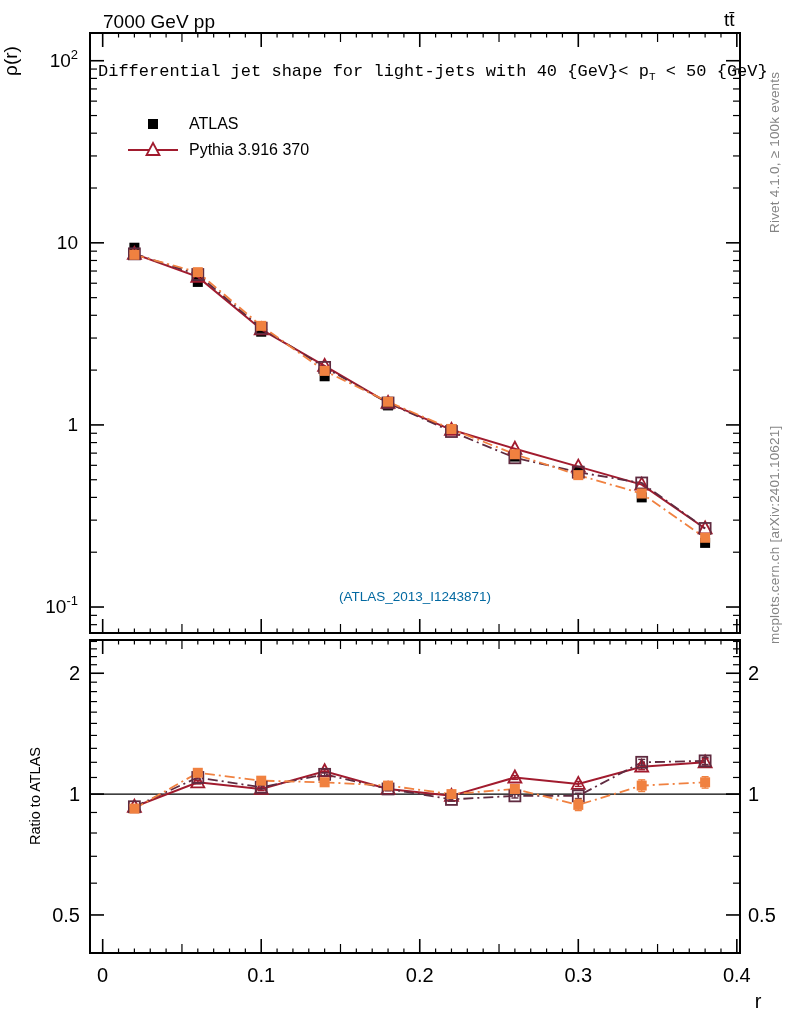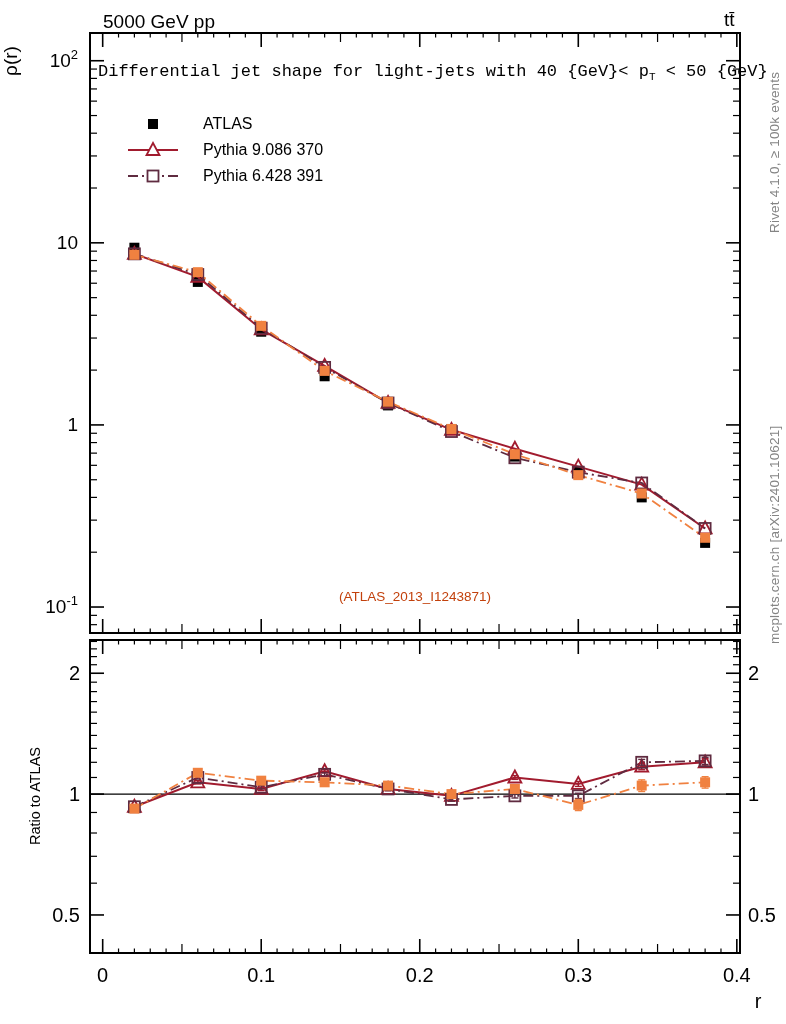--- a/index.html
+++ b/index.html
@@ -8,22 +8,22 @@
   #chart-svg{position:absolute;left:0;top:0;}
   .abs{position:absolute;white-space:nowrap;}
   .hdr{font-size:19px;}
   .plot-title{font-size:17px;font-family:Liberation Mono, monospace;}
   .plot-title sub{font-size:11px;}
   .ylab-main{font-size:19px;transform:rotate(-90deg);transform-origin:center;}
   .ylab-ratio{font-size:14.5px;transform:rotate(-90deg);transform-origin:center;}
   .legend{left:127px;top:111px;}
   .legend-row{display:flex;align-items:center;height:26px;}
   .legend-row svg{display:block;}
-  .legend-label{font-size:16px;margin-left:24px;}
-  .watermark{left:90px;width:650px;text-align:center;top:589px;font-size:13.5px;color:#c2410c;}
+  .legend-label{font-size:16px;margin-left:10px;}
+  .watermark{left:90px;width:650px;text-align:center;top:589px;font-size:13.5px;color:#0369a1;}
   .side-text{right:4px;writing-mode:vertical-rl;transform:rotate(180deg);
              font-size:13.5px;color:#848484;letter-spacing:0.2px;}
   .side-top{top:33px;height:200px;}
   .side-bottom{top:332px;height:312px;}
 </style>
 </head>
 <body>
 
 <div id="page">
 
@@ -484,21 +484,21 @@
         <line x1="638.2073170731708" y1="779.8745463749883" x2="645.2073170731708" y2="779.8745463749883" stroke="#f08140" stroke-width="1.4"></line>
         <line x1="638.2073170731708" y1="791.5032804761238" x2="645.2073170731708" y2="791.5032804761238" stroke="#f08140" stroke-width="1.4"></line>
         <rect x="636.7073170731708" y="780.5919893531577" width="10" height="10" fill="#f08140"></rect>
         <line x1="705.1219512195122" y1="776.689683617408" x2="705.1219512195122" y2="788.10090153467" stroke="#f08140" stroke-width="1.4"></line>
         <line x1="701.6219512195122" y1="776.689683617408" x2="708.6219512195122" y2="776.689683617408" stroke="#f08140" stroke-width="1.4"></line>
         <line x1="701.6219512195122" y1="788.10090153467" x2="708.6219512195122" y2="788.10090153467" stroke="#f08140" stroke-width="1.4"></line>
         <rect x="700.1219512195122" y="777.3019598925791" width="10" height="10" fill="#f08140"></rect>
       </g>
     </svg>
 
-  <div class="abs hdr" style="left:103px;top:11px;">5000 GeV pp</div>
+  <div class="abs hdr" style="left:103px;top:11px;">7000 GeV pp</div>
   <div class="abs hdr" style="left:724px;top:9px;">tt̄</div>
 
   <div class="abs ylab-main" style="left:-4px;top:50px;">ρ(r)</div>
 
   <div class="abs plot-title" style="left:98px;top:62px;"><span>Differential jet shape for light-jets with 40 {GeV}&lt; p</span><sub>T</sub><span> &lt; 50 {GeV}</span></div>
 
   <div class="abs legend">
     <div class="legend-row">
       <svg width="52" height="18">
           <g>
@@ -507,30 +507,21 @@
         </svg>
       <span class="legend-label">ATLAS</span>
     </div>
     <div class="legend-row">
       <svg width="52" height="18">
           <g>
             <line x1="1" y1="9" x2="51" y2="9" stroke="#a11b2e" stroke-width="2"></line>
             <polygon points="26,2 19.5,14 32.5,14" fill="#fff" stroke="#a11b2e" stroke-width="1.8"></polygon>
           </g>
         </svg>
-      <span class="legend-label">Pythia 9.086 370</span>
-    </div>
-    <div class="legend-row">
-      <svg width="52" height="18">
-          <g>
-            <line x1="1" y1="9" x2="51" y2="9" stroke="#5f2b40" stroke-width="1.8" stroke-dasharray="10 4 2 4"></line>
-            <rect x="20.5" y="3.5" width="11" height="11" fill="#fff" stroke="#5f2b40" stroke-width="1.8"></rect>
-          </g>
-        </svg>
-      <span class="legend-label">Pythia 6.428 391</span>
+      <span class="legend-label">Pythia 3.916 370</span>
     </div>
   </div>
 
   <div class="abs watermark">(ATLAS_2013_I1243871)</div>
 
   <div class="abs side-text side-top">Rivet 4.1.0, ≥ 100k events</div>
   <div class="abs side-text side-bottom">mcplots.cern.ch [arXiv:2401.10621]</div>
 
   <div class="abs ylab-ratio" style="left:-14px;top:788px;">Ratio to ATLAS</div>
 </div>

